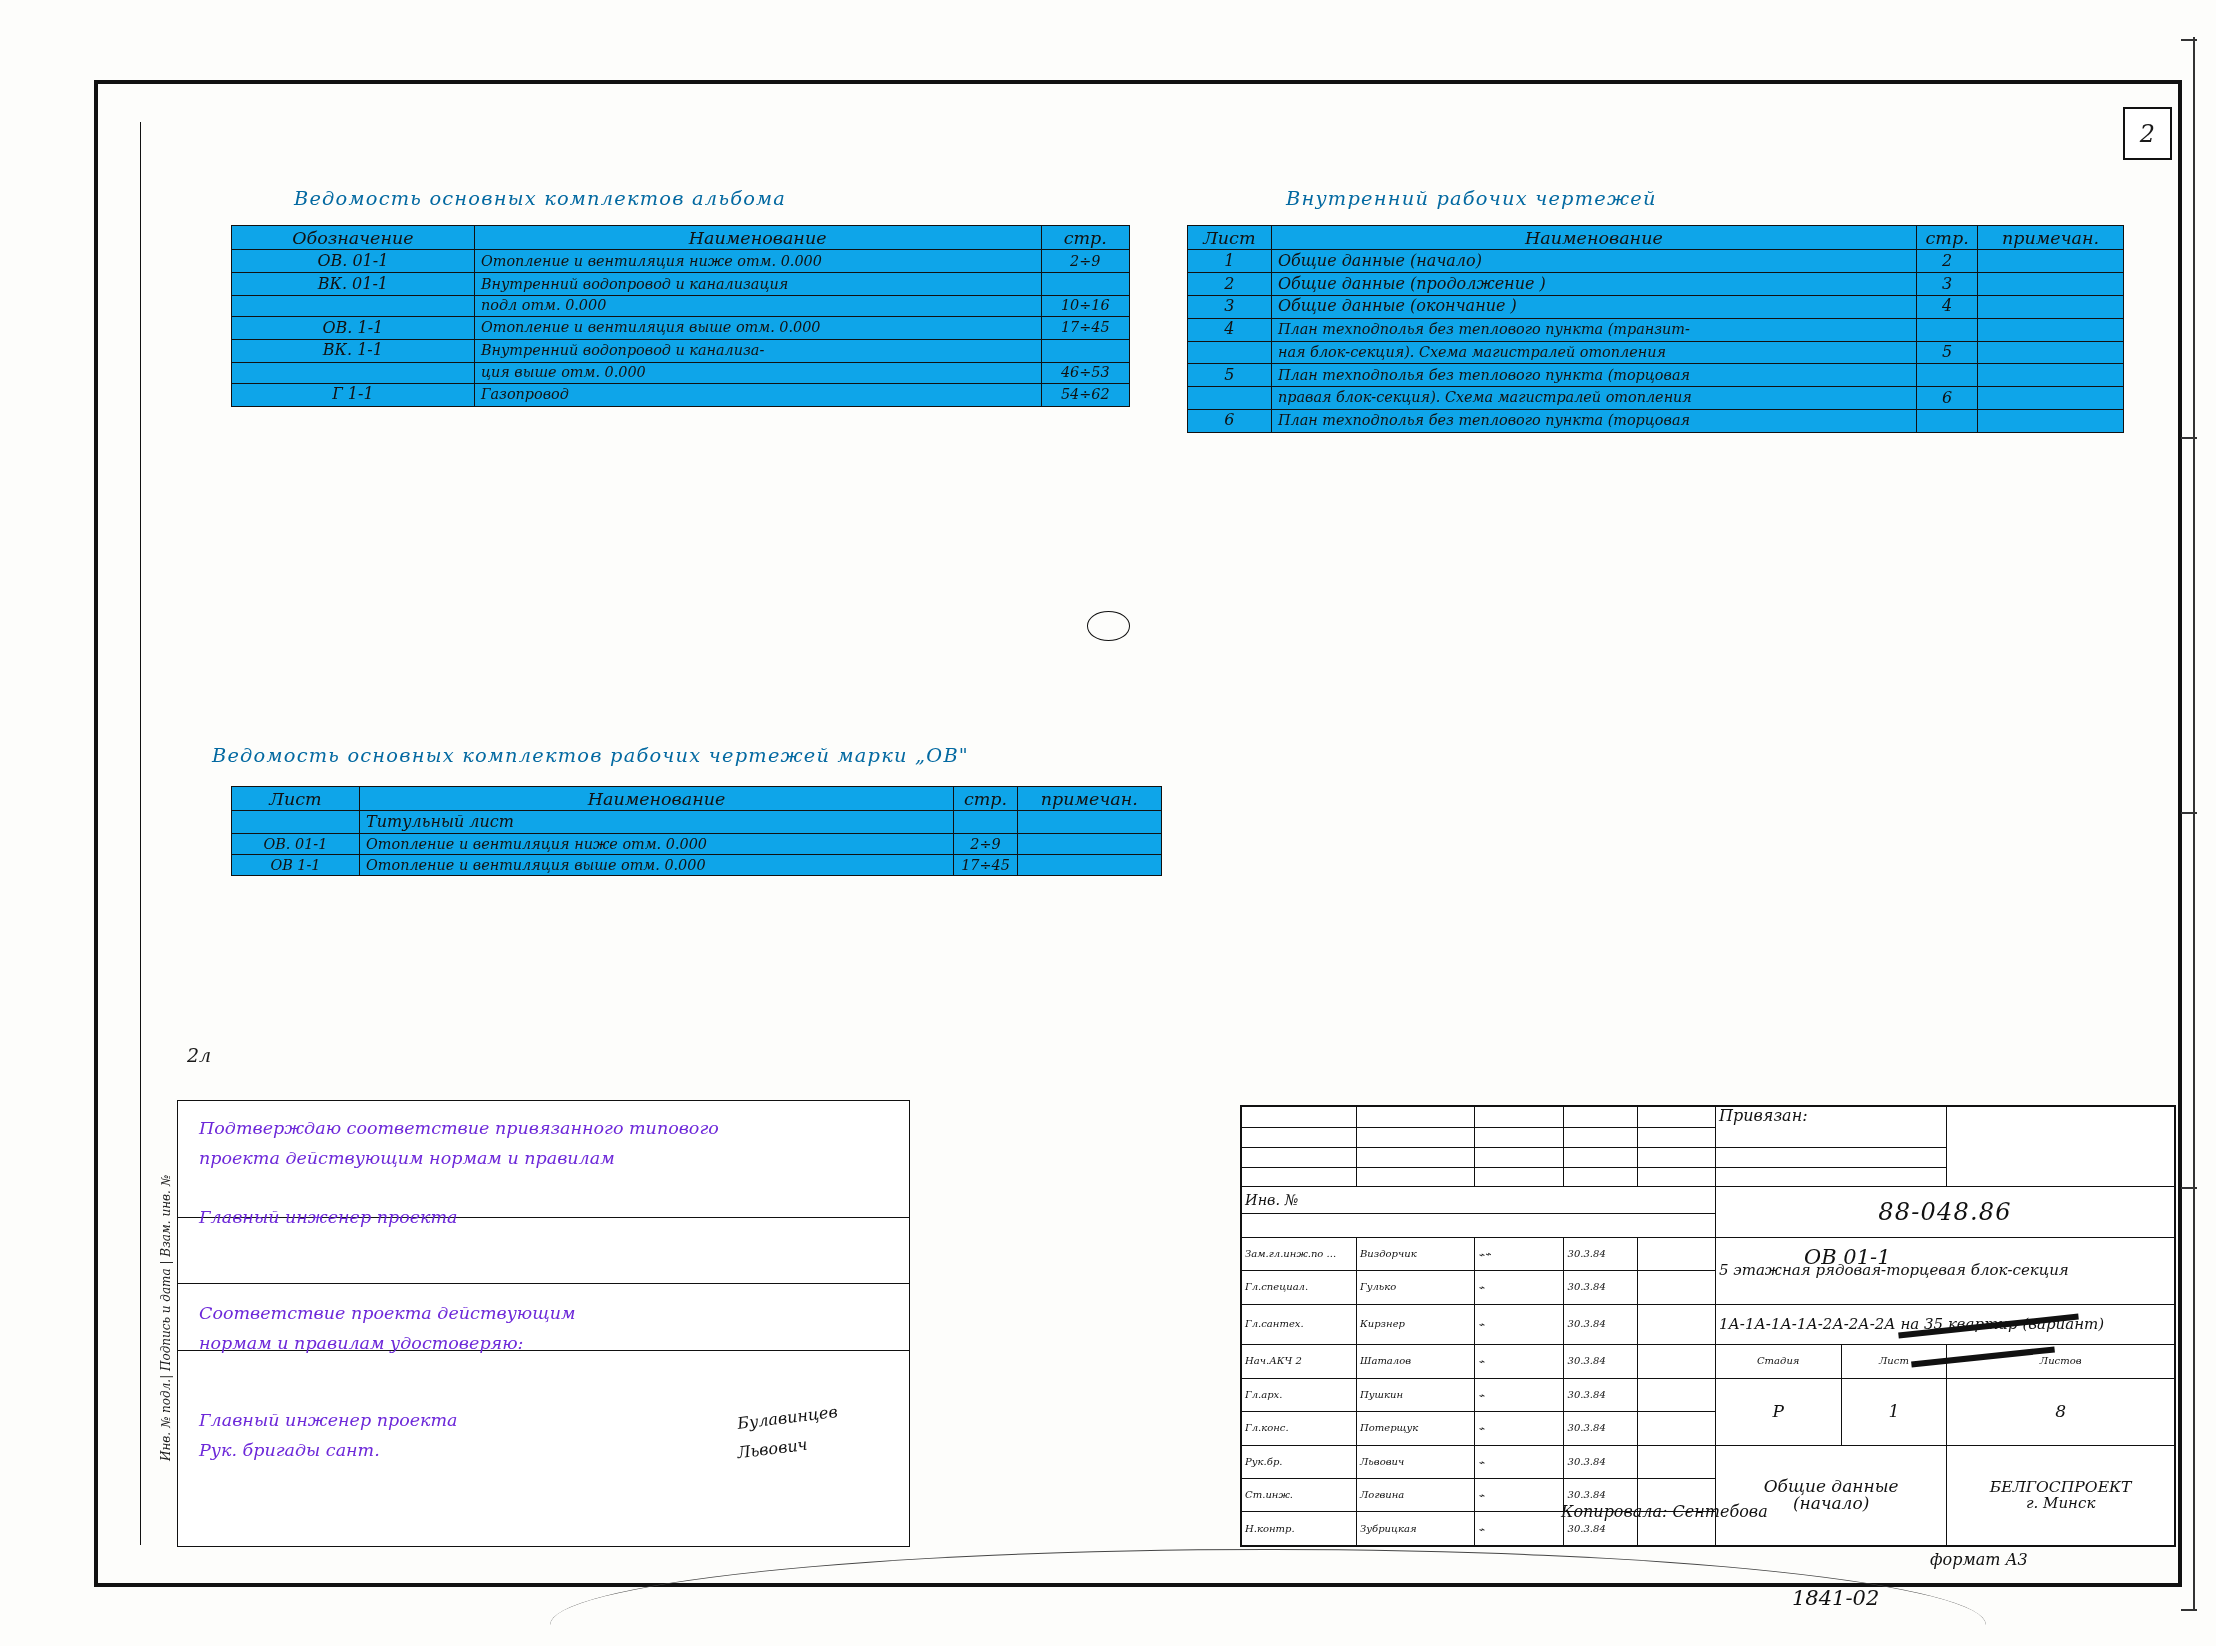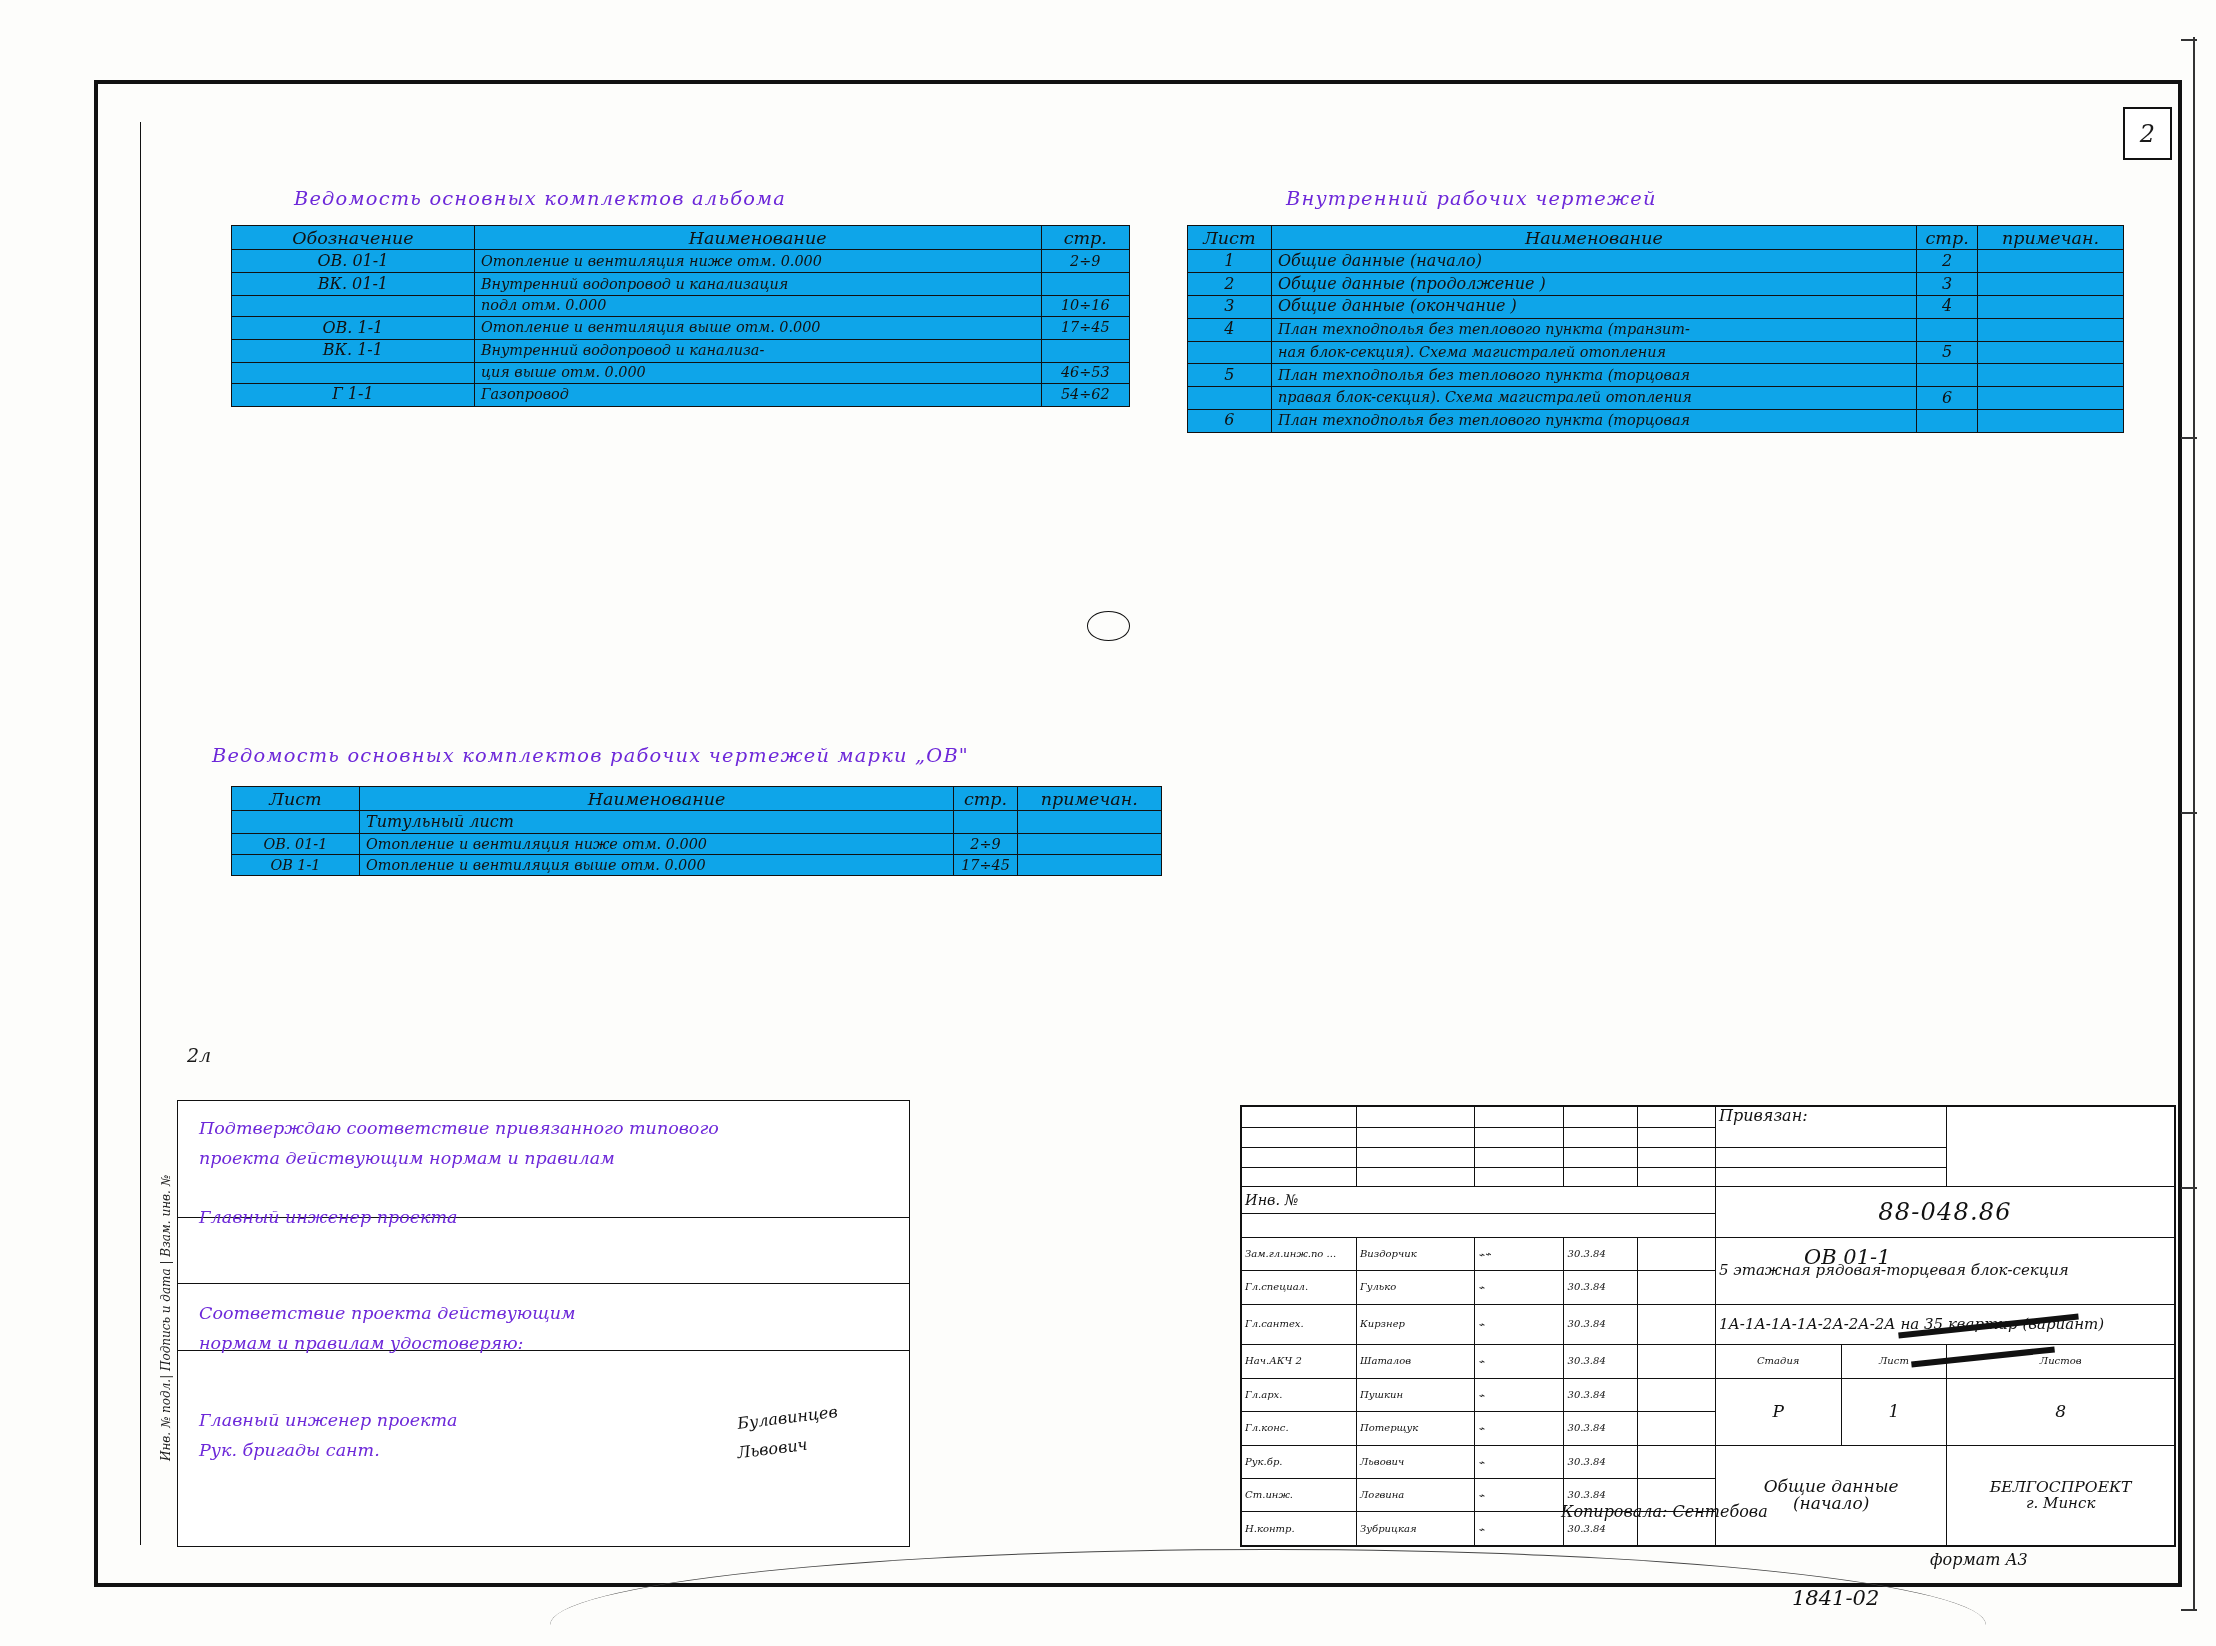--- a/index.html
+++ b/index.html
@@ -60,21 +60,21 @@
   }
 
   
   .tbl-title {
     position: absolute;
     font-family: "DejaVu Serif", serif;
     font-style: italic;
     font-size: 19.4px;
     letter-spacing: 1.2px;
     white-space: nowrap;
-    color: #6d28d9;
+    color: #0369a1;
   }
 
   table.grid {
     position: absolute;
     border-collapse: collapse;
     font-family: "DejaVu Serif", serif;
     font-style: italic;
     font-size: 16px;
     color: #111;
     background: #0ea5e9;

